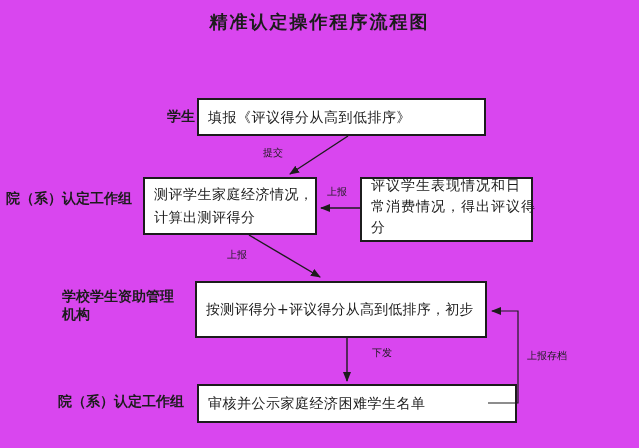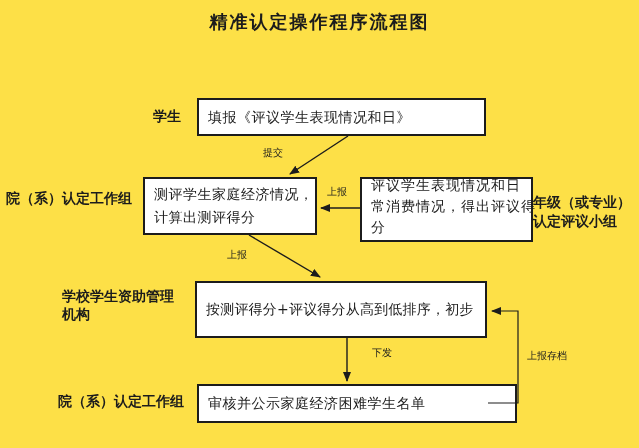--- a/index.html
+++ b/index.html
@@ -1,20 +1,20 @@
 <!DOCTYPE html>
 <html><head>
 <meta charset="utf-8">
 <style>
   html, body { margin: 0; padding: 0; background: #ffffff; }
   .canvas {
     position: relative;
     width: 639px;
     height: 448px;
-    background: #fde047;
+    background: #d946ef;
     font-family: "DejaVu Serif", "Liberation Serif", serif;
     color: #1c1c1c;
     overflow: hidden;
   }
   .title {
     position: absolute;
     left: 0; top: 10px; width: 639px;
     text-align: center;
     font-size: 18px;
     font-weight: bold;
@@ -50,21 +50,21 @@
   .n4 { left: 197px; top: 384px; width: 320px; height: 39px; }
   .actor {
     position: absolute;
     font-size: 14px;
     font-weight: bold;
     text-align: left;
     line-height: 19px;
     z-index: 2;
   }
   .actor span { display: block; white-space: nowrap; }
-  .a0 { left: 153px; top: 107px; width: 42px; text-align: left; }
+  .a0 { left: 153px; top: 107px; width: 42px; text-align: right; }
   .a1 { left: 6px;   top: 189px; width: 132px; }
   .a2 { left: 533px; top: 193px; width: 104px; }
   .a3 { left: 62px;  top: 287px; width: 128px; line-height: 18px; }
   .a4 { left: 58px;  top: 392px; width: 124px; }
   .edge-label {
     position: absolute;
     font-size: 10px;
     white-space: nowrap;
     background: transparent;
     z-index: 2;
@@ -94,34 +94,30 @@
     <path d="M347,338 L347,381" fill="none" stroke="#1c1c1c" stroke-width="1.4" marker-end="url(#arrow)"></path>
     <path d="M488,403 L518,403 L518,311 L492,311" fill="none" stroke="#1c1c1c" stroke-width="1.2" marker-end="url(#arrow)"></path>
   </svg>
 
   <div class="actor a0">
     <span>学生</span>
   </div>
   <div class="actor a1">
     <span>院（系）认定工作组</span>
   </div>
-  <div class="actor a2">
-    <span>年级（或专业）</span>
-    <span>认定评议小组</span>
-  </div>
   <div class="actor a3">
     <span>学校学生资助管理</span>
     <span>机构</span>
   </div>
   <div class="actor a4">
     <span>院（系）认定工作组</span>
   </div>
 
   <div class="node n0">
-    <span>填报《评议学生表现情况和日》</span>
+    <span>填报《评议得分从高到低排序》</span>
   </div>
   <div class="node n1">
     <span>测评学生家庭经济情况，</span>
     <span>计算出测评得分</span>
   </div>
   <div class="node n2">
     <span>评议学生表现情况和日</span>
     <span>常消费情况，得出评议得</span>
     <span>分</span>
   </div>

